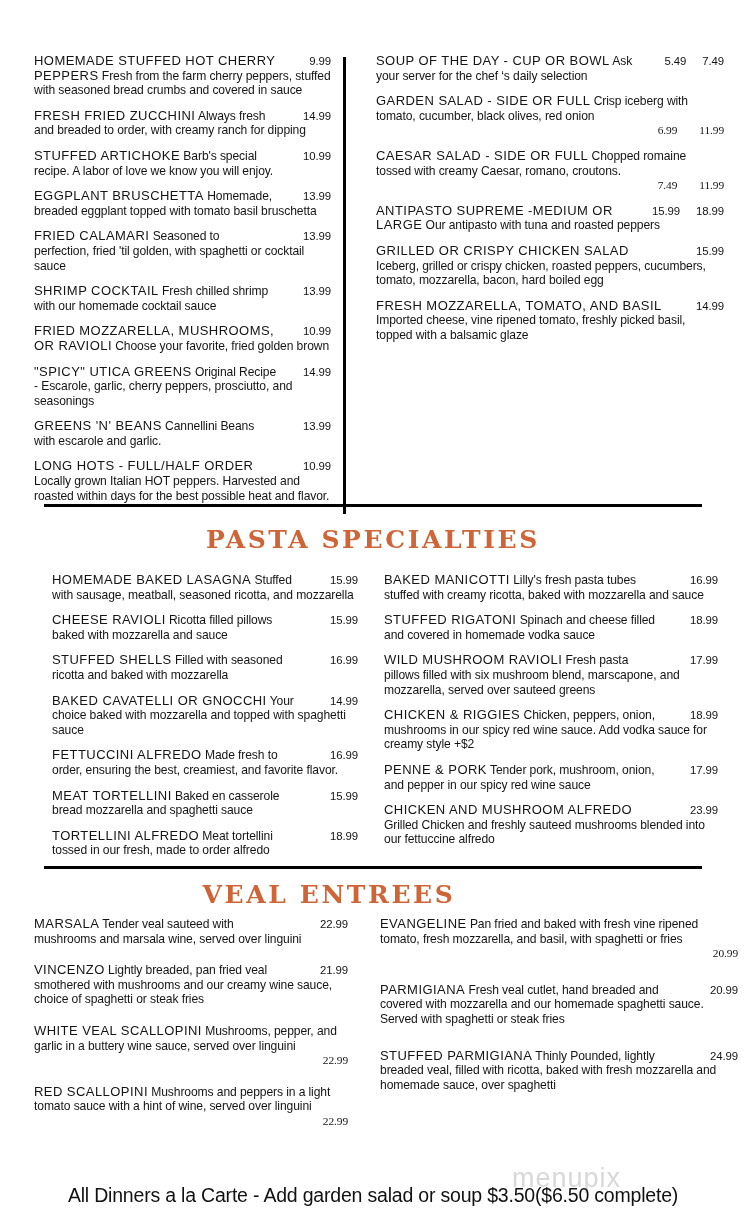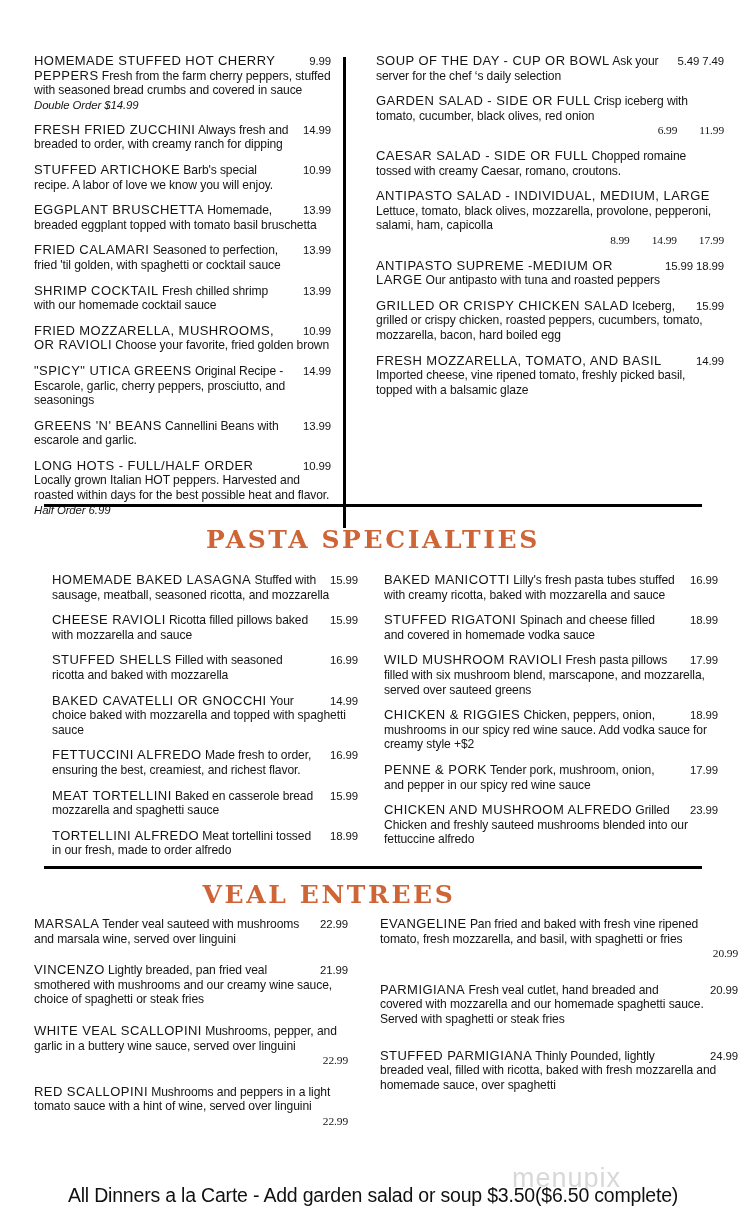--- a/index.html
+++ b/index.html
@@ -48,21 +48,21 @@
     font-style: italic;
     font-size: 11.4px;
     line-height: 14px;
   }
   .prices {
     float: right;
     margin-left: 10px;
     font-size: 11.4px;
     white-space: nowrap;
   }
-  .prices .p { display: inline-block; margin-left: 3px; text-align: right; }
+  .prices .p { display: inline-block; margin-left: 16px; text-align: right; }
   .price-row {
     text-align: right;
     font-size: 11.4px;
     line-height: 14.6px;
     font-family: Liberation Serif, serif;
   }
   .price-row .p { display: inline-block; margin-left: 22px; }
 
   
   #top-block {
@@ -136,56 +136,55 @@
   }
   .clear { clear: both; }
 </style>
 </head>
 <body>
 
 <div id="top-block">
 
   <div id="top-cols">
     <div id="col-starters">
-        <div class="item"><span class="prices"><span class="p">9.99</span></span><span class="nm">HOMEMADE STUFFED HOT CHERRY PEPPERS</span> <span class="ds">Fresh from the farm cherry peppers, stuffed with seasoned bread crumbs and covered in sauce</span><span class="sub">Double Order $14.99</span><div class="clear"></div></div>
+        <div class="item"><span class="prices"><span class="p">9.99</span></span><span class="nm">HOMEMADE STUFFED HOT CHERRY PEPPERS</span> <span class="ds">Fresh from the farm cherry peppers, stuffed with seasoned bread crumbs and covered in sauce</span><div class="clear"></div></div>
         <div class="item"><span class="prices"><span class="p">14.99</span></span><span class="nm">FRESH FRIED ZUCCHINI</span> <span class="ds">Always fresh and breaded to order, with creamy ranch for dipping</span><div class="clear"></div></div>
         <div class="item"><span class="prices"><span class="p">10.99</span></span><span class="nm">STUFFED ARTICHOKE</span> <span class="ds">Barb's special recipe. A labor of love we know you will enjoy.</span><div class="clear"></div></div>
         <div class="item"><span class="prices"><span class="p">13.99</span></span><span class="nm">EGGPLANT BRUSCHETTA</span> <span class="ds">Homemade, breaded eggplant topped with tomato basil bruschetta</span><div class="clear"></div></div>
         <div class="item"><span class="prices"><span class="p">13.99</span></span><span class="nm">FRIED CALAMARI</span> <span class="ds">Seasoned to perfection, fried 'til golden, with spaghetti or cocktail sauce</span><div class="clear"></div></div>
         <div class="item"><span class="prices"><span class="p">13.99</span></span><span class="nm">SHRIMP COCKTAIL</span> <span class="ds">Fresh chilled shrimp with our homemade cocktail sauce</span><div class="clear"></div></div>
         <div class="item"><span class="prices"><span class="p">10.99</span></span><span class="nm">FRIED MOZZARELLA, MUSHROOMS, OR RAVIOLI</span> <span class="ds">Choose your favorite, fried golden brown</span><div class="clear"></div></div>
         <div class="item"><span class="prices"><span class="p">14.99</span></span><span class="nm">"SPICY" UTICA GREENS</span> <span class="ds">Original Recipe - Escarole, garlic, cherry peppers, prosciutto, and seasonings</span><div class="clear"></div></div>
         <div class="item"><span class="prices"><span class="p">13.99</span></span><span class="nm">GREENS 'N' BEANS</span> <span class="ds">Cannellini Beans with escarole and garlic.</span><div class="clear"></div></div>
-        <div class="item"><span class="prices"><span class="p">10.99</span></span><span class="nm">LONG HOTS - FULL/HALF ORDER</span> <span class="ds">Locally grown Italian HOT peppers. Harvested and roasted within days for the best possible heat and flavor.</span><span class="sub">Half Order 6.99</span><div class="clear"></div></div>
+        <div class="item"><span class="prices"><span class="p">10.99</span></span><span class="nm">LONG HOTS - FULL/HALF ORDER</span> <span class="ds">Locally grown Italian HOT peppers. Harvested and roasted within days for the best possible heat and flavor.</span><div class="clear"></div></div>
       </div>
     <div id="vrule"></div>
     <div id="col-soups">
         <div class="item"><span class="prices"><span class="p">5.49</span><span class="p">7.49</span></span><span class="nm">SOUP OF THE DAY - CUP OR BOWL</span> <span class="ds">Ask your server for the chef ‘s daily selection</span><div class="clear"></div></div>
         <div class="item"><span class="nm">GARDEN SALAD - SIDE OR FULL</span> <span class="ds">Crisp iceberg with tomato, cucumber, black olives, red onion</span><div class="clear"></div><div class="price-row"><span class="p">6.99</span><span class="p">11.99</span></div></div>
-        <div class="item"><span class="nm">CAESAR SALAD - SIDE OR FULL</span> <span class="ds">Chopped romaine tossed with creamy Caesar, romano, croutons.</span><div class="clear"></div></div>
-        <div class="item"><span class="nm">ANTIPASTO SALAD - INDIVIDUAL, MEDIUM, LARGE</span> <span class="ds">Lettuce, tomato, black olives, mozzarella, provolone, pepperoni, salami, ham, capicolla</span><div class="clear"></div><div class="price-row"><span class="p">8.99</span><span class="p">14.99</span><span class="p">17.99</span></div></div>
+        <div class="item"><span class="nm">CAESAR SALAD - SIDE OR FULL</span> <span class="ds">Chopped romaine tossed with creamy Caesar, romano, croutons.</span><div class="clear"></div><div class="price-row"><span class="p">7.49</span><span class="p">11.99</span></div></div>
         <div class="item"><span class="prices"><span class="p">15.99</span><span class="p">18.99</span></span><span class="nm">ANTIPASTO SUPREME -MEDIUM OR LARGE</span> <span class="ds">Our antipasto with tuna and roasted peppers</span><div class="clear"></div></div>
         <div class="item"><span class="prices"><span class="p">15.99</span></span><span class="nm">GRILLED OR CRISPY CHICKEN SALAD</span> <span class="ds">Iceberg, grilled or crispy chicken, roasted peppers, cucumbers, tomato, mozzarella, bacon, hard boiled egg</span><div class="clear"></div></div>
         <div class="item"><span class="prices"><span class="p">14.99</span></span><span class="nm">FRESH MOZZARELLA, TOMATO, AND BASIL</span> <span class="ds">Imported cheese, vine ripened tomato, freshly picked basil, topped with a balsamic glaze</span><div class="clear"></div></div>
       </div>
   </div>
 </div>
 
 <div class="hrule" style="top:504px"></div>
 
 <div id="pasta-head">
   <div class="section-head">PASTA SPECIALTIES</div>
 </div>
 <div id="pasta-cols">
   <div id="col-pasta-l">
       <div class="item"><span class="prices"><span class="p">15.99</span></span><span class="nm">HOMEMADE BAKED LASAGNA</span> <span class="ds">Stuffed with sausage, meatball, seasoned ricotta, and mozzarella</span><div class="clear"></div></div>
       <div class="item"><span class="prices"><span class="p">15.99</span></span><span class="nm">CHEESE RAVIOLI</span> <span class="ds">Ricotta filled pillows baked with mozzarella and sauce</span><div class="clear"></div></div>
       <div class="item"><span class="prices"><span class="p">16.99</span></span><span class="nm">STUFFED SHELLS</span> <span class="ds">Filled with seasoned ricotta and baked with mozzarella</span><div class="clear"></div></div>
       <div class="item"><span class="prices"><span class="p">14.99</span></span><span class="nm">BAKED CAVATELLI OR GNOCCHI</span> <span class="ds">Your choice baked with mozzarella and topped with spaghetti sauce</span><div class="clear"></div></div>
-      <div class="item"><span class="prices"><span class="p">16.99</span></span><span class="nm">FETTUCCINI ALFREDO</span> <span class="ds">Made fresh to order, ensuring the best, creamiest, and richest flavor.</span><div class="clear"></div></div>
+      <div class="item"><span class="prices"><span class="p">16.99</span></span><span class="nm">FETTUCCINI ALFREDO</span> <span class="ds">Made fresh to order, ensuring the best, creamiest, and favorite flavor.</span><div class="clear"></div></div>
       <div class="item"><span class="prices"><span class="p">15.99</span></span><span class="nm">MEAT TORTELLINI</span> <span class="ds">Baked en casserole bread mozzarella and spaghetti sauce</span><div class="clear"></div></div>
       <div class="item"><span class="prices"><span class="p">18.99</span></span><span class="nm">TORTELLINI ALFREDO</span> <span class="ds">Meat tortellini tossed in our fresh, made to order alfredo</span><div class="clear"></div></div>
     </div>
   <div id="col-pasta-r">
       <div class="item"><span class="prices"><span class="p">16.99</span></span><span class="nm">BAKED MANICOTTI</span> <span class="ds">Lilly's fresh pasta tubes stuffed with creamy ricotta, baked with mozzarella and sauce</span><div class="clear"></div></div>
       <div class="item"><span class="prices"><span class="p">18.99</span></span><span class="nm">STUFFED RIGATONI</span> <span class="ds">Spinach and cheese filled and covered in homemade vodka sauce</span><div class="clear"></div></div>
       <div class="item"><span class="prices"><span class="p">17.99</span></span><span class="nm">WILD MUSHROOM RAVIOLI</span> <span class="ds">Fresh pasta pillows filled with six mushroom blend, marscapone, and mozzarella, served over sauteed greens</span><div class="clear"></div></div>
       <div class="item"><span class="prices"><span class="p">18.99</span></span><span class="nm">CHICKEN &amp; RIGGIES</span> <span class="ds">Chicken, peppers, onion, mushrooms in our spicy red wine sauce. Add vodka sauce for creamy style +$2</span><div class="clear"></div></div>
       <div class="item"><span class="prices"><span class="p">17.99</span></span><span class="nm">PENNE &amp; PORK</span> <span class="ds">Tender pork, mushroom, onion, and pepper in our spicy red wine sauce</span><div class="clear"></div></div>
       <div class="item"><span class="prices"><span class="p">23.99</span></span><span class="nm">CHICKEN AND MUSHROOM ALFREDO</span> <span class="ds">Grilled Chicken and freshly sauteed mushrooms blended into our fettuccine alfredo</span><div class="clear"></div></div>

